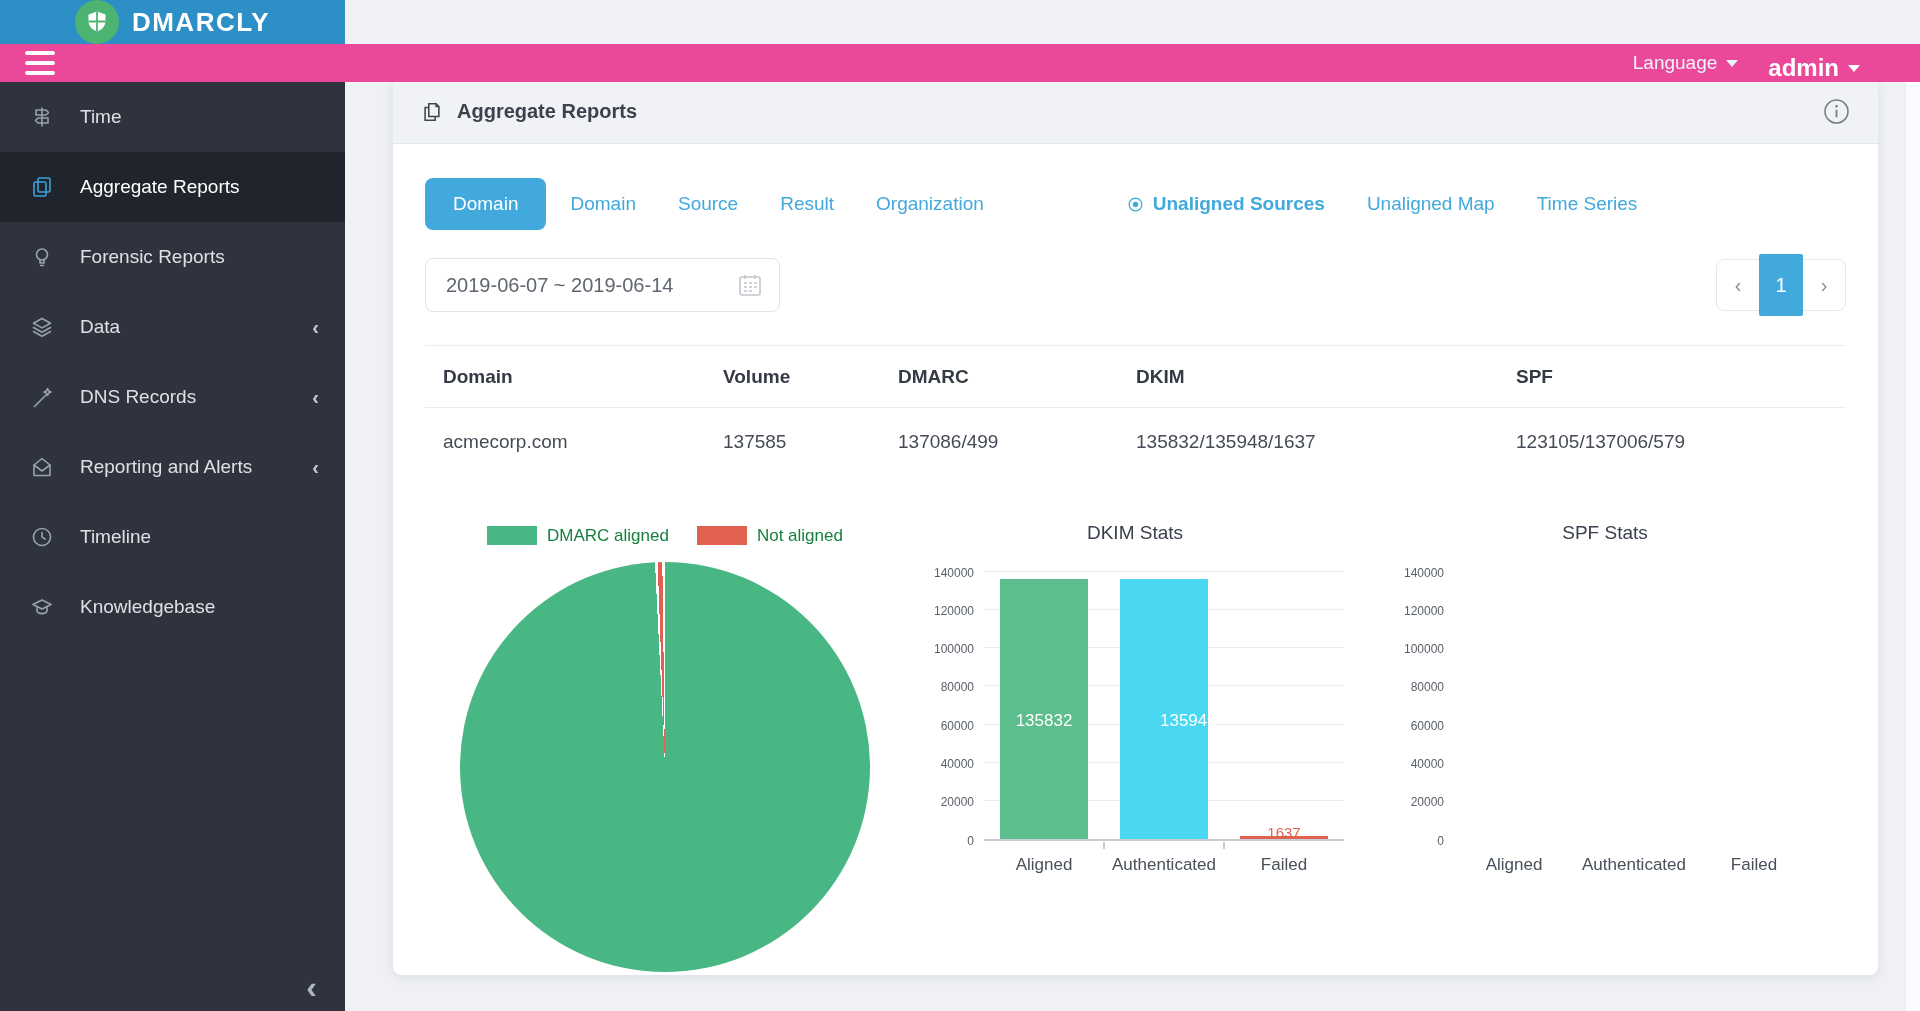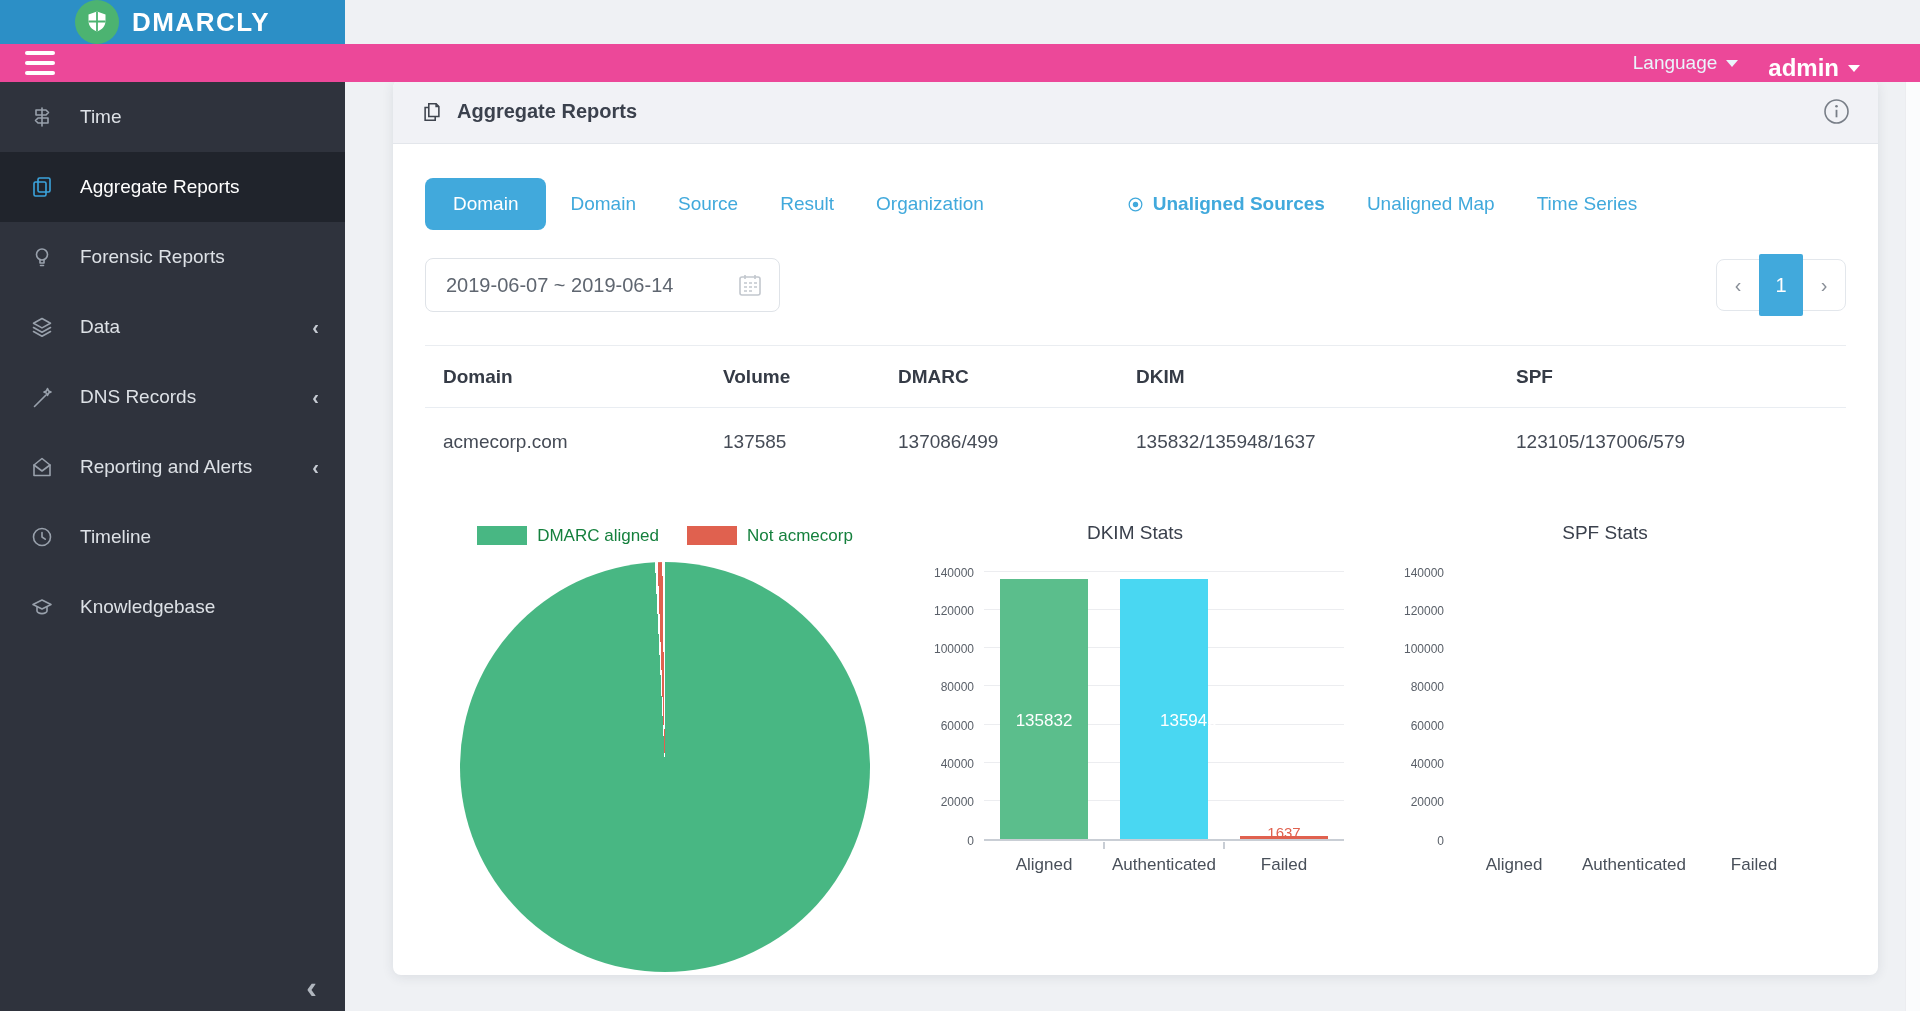--- a/index.html
+++ b/index.html
@@ -297,21 +297,21 @@
 
     <div class="charts">
       <div class="pie-block">
         <div class="legend" id="pie-legend">
             <span class="li">
               <span class="sw" style="background: rgb(72, 183, 131);"></span>
               <span>DMARC aligned</span>
             </span>
             <span class="li">
               <span class="sw" style="background: rgb(224, 97, 79);"></span>
-              <span>Not acmecorp</span>
+              <span>Not aligned</span>
             </span>
           </div>
         <div class="pie" id="pie" style="background: conic-gradient(rgb(72, 183, 131) 0deg, rgb(72, 183, 131) 357.194deg, rgb(255, 255, 255) 357.194deg, rgb(255, 255, 255) 357.944deg, rgb(224, 97, 79) 357.944deg, rgb(224, 97, 79) 359.25deg, rgb(255, 255, 255) 359.25deg, rgb(255, 255, 255) 360deg);"></div>
       </div>
       <div class="bar-block first">
         <div class="bar-title">DKIM Stats</div>
         <div class="chart-area" id="bar-chart-0">
             <span class="ylab" style="top: 268px;">0</span>
             <span class="ylab" style="top: 229.714px;">20000</span>
             <span class="ylab" style="top: 191.429px;">40000</span>

